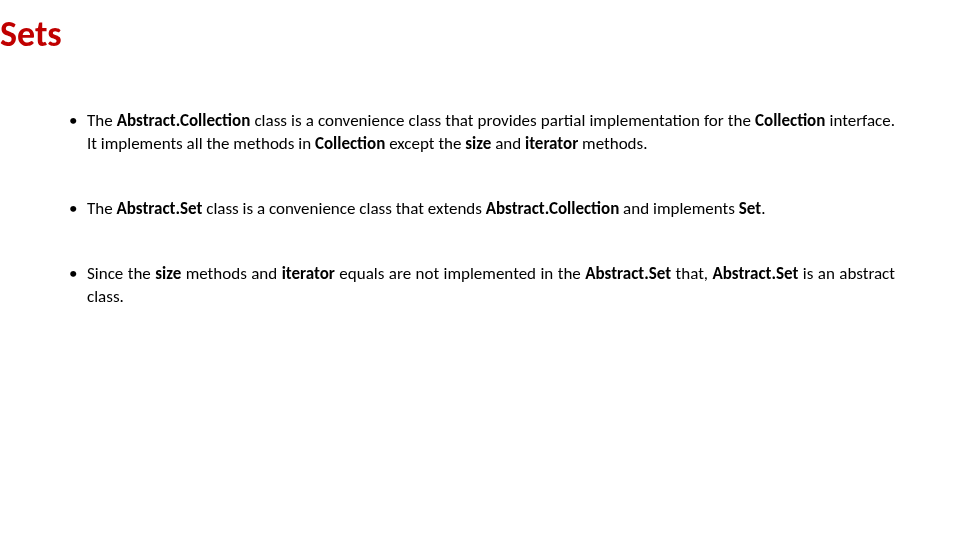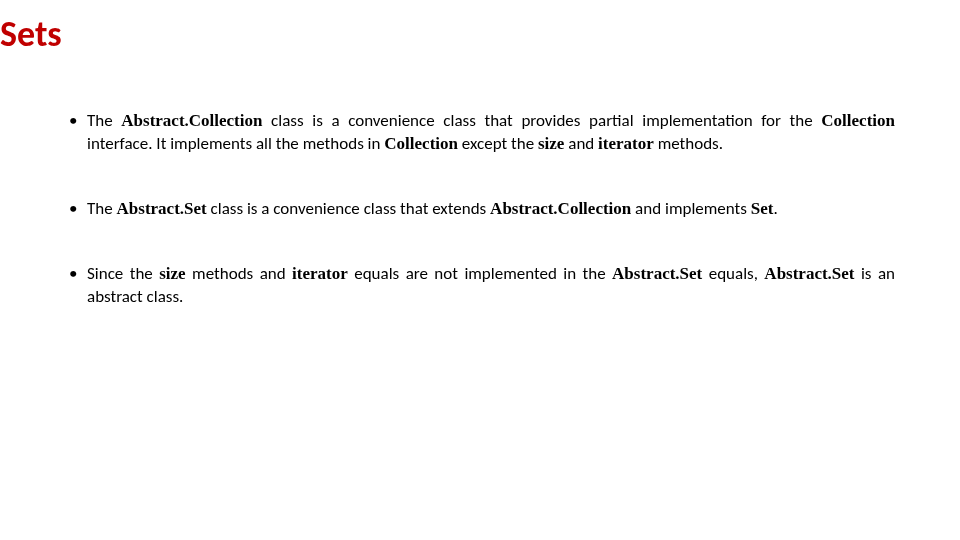--- a/index.html
+++ b/index.html
@@ -49,28 +49,28 @@
     color: #000000;
   }
   ul.bullets > li::before {
     content: "•";
     position: absolute;
     left: 4px;
     top: 0;
     color: #000000;
     font-size: 17px;
   }
-  .bold { font-weight: 700; font-family: Liberation Serif, serif; }
+  .bold { font-weight: 700; }
   .red-bold { font-weight: 700; color: #c00000; }
 </style>
 </head>
 <body>
 
 <div class="slide">
   <div class="title">Sets</div>
   <div class="body">
     <ul class="bullets">
       <li><span>The </span><span class="bold">Abstract.Collection</span><span> class is a convenience class that provides partial implementation for the </span><span class="bold">Collection</span><span> interface. It implements all the methods in </span><span class="bold">Collection</span><span> except the </span><span class="bold">size</span><span> and </span><span class="bold">iterator</span><span> methods.</span></li>
       <li><span>The </span><span class="bold">Abstract.Set</span><span> class is a convenience class that extends </span><span class="bold">Abstract.Collection</span><span> and implements </span><span class="bold">Set</span><span>.</span></li>
-      <li><span>Since the </span><span class="bold">size</span><span> methods and </span><span class="bold">iterator</span><span> equals are not implemented in the </span><span class="bold">Abstract.Set</span><span> equals, </span><span class="bold">Abstract.Set</span><span> is an abstract class.</span></li>
+      <li><span>Since the </span><span class="bold">size</span><span> methods and </span><span class="bold">iterator</span><span> equals are not implemented in the </span><span class="bold">Abstract.Set</span><span> that, </span><span class="bold">Abstract.Set</span><span> is an abstract class.</span></li>
     </ul>
   </div>
 </div>
 
 </body></html>

